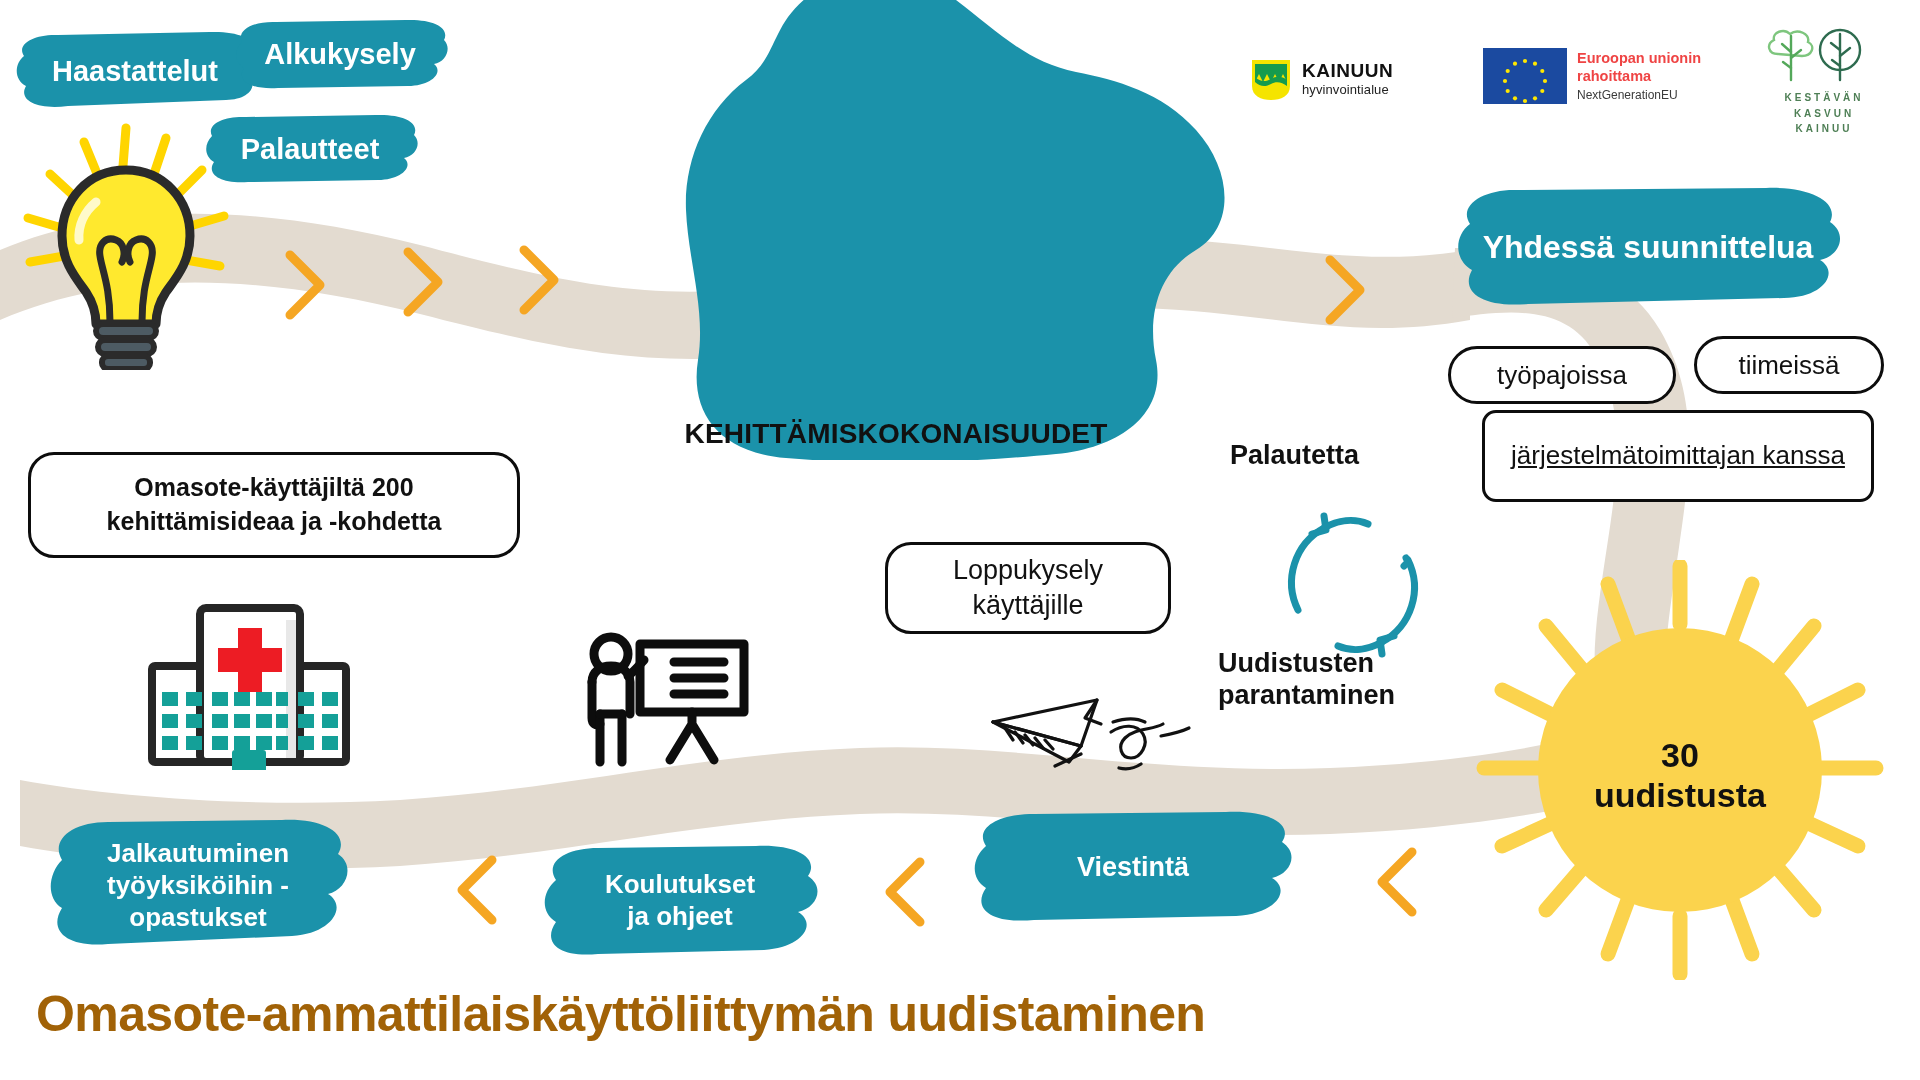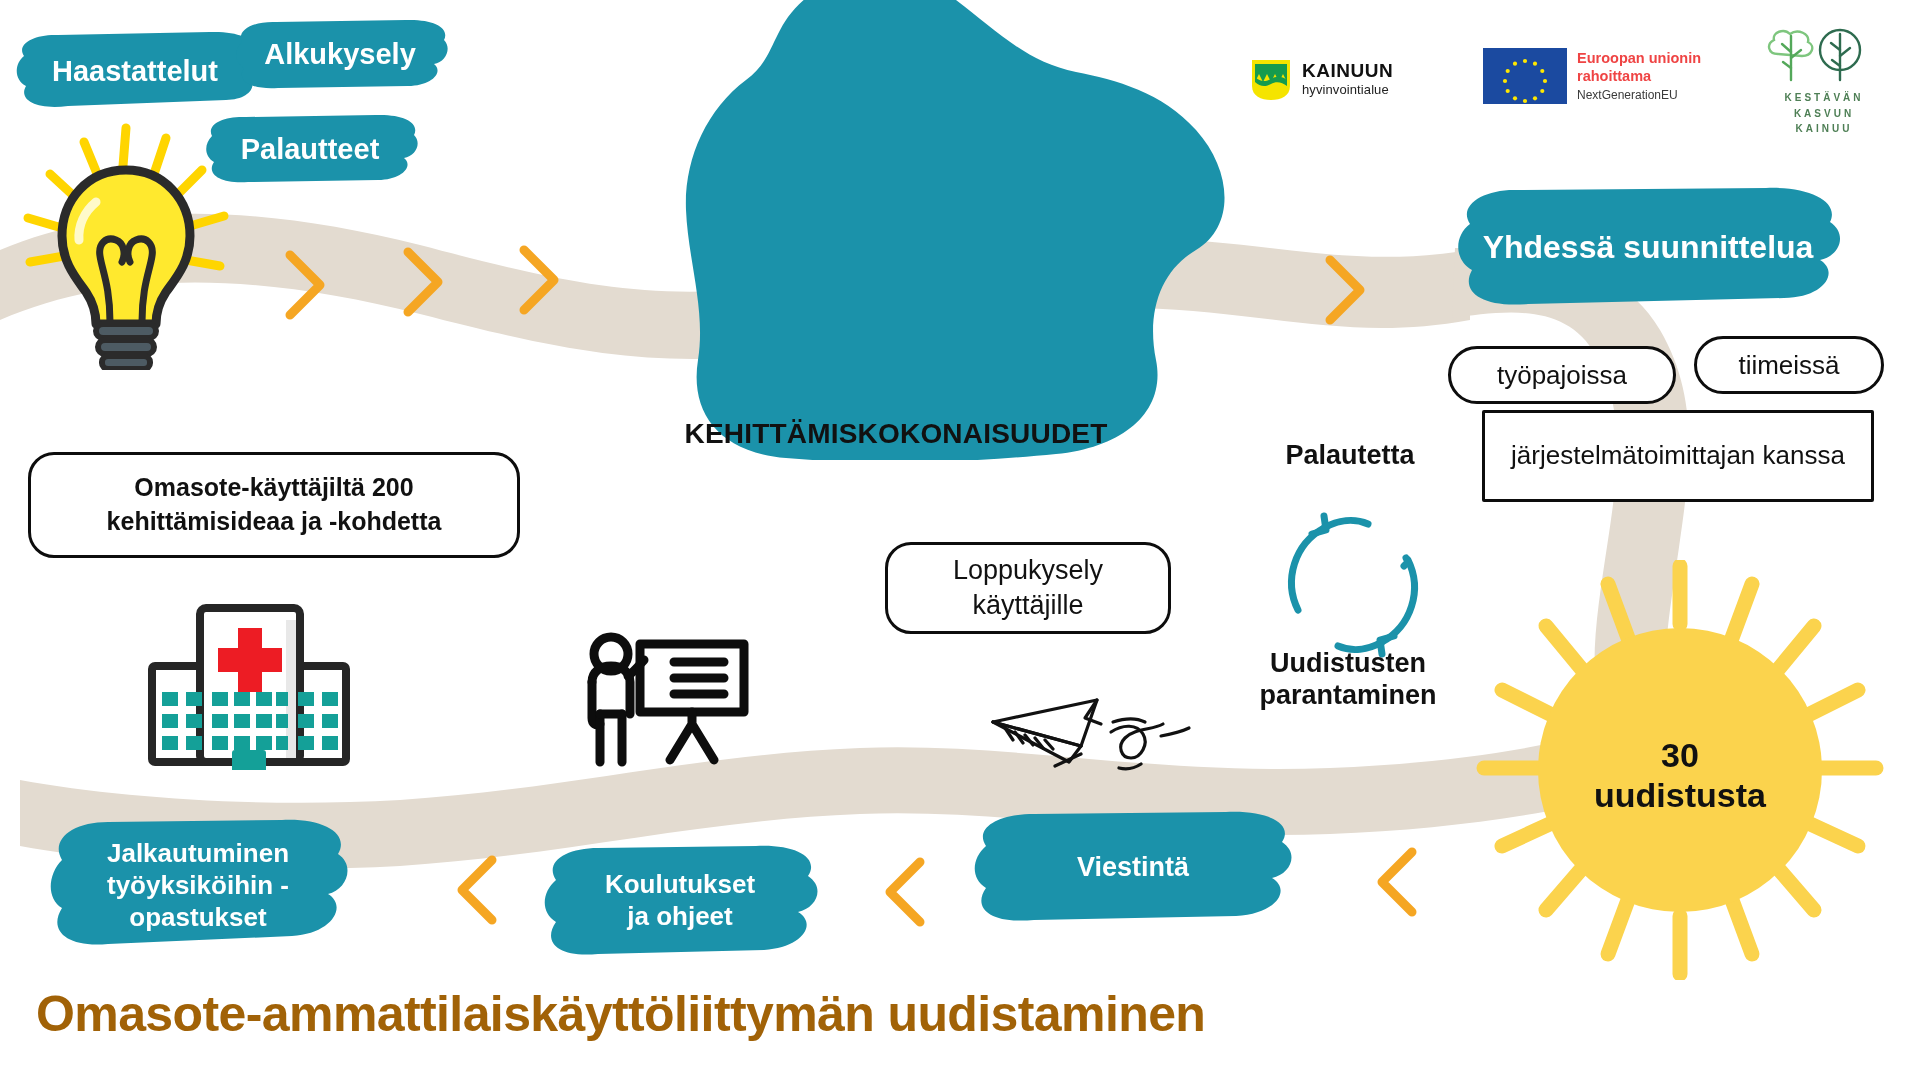--- a/index.html
+++ b/index.html
@@ -63,21 +63,21 @@
   }
 
   
   #headline{
     position:absolute;left:36px;top:985px;
     font-size:50px;font-weight:700;color:#a16207;
     letter-spacing:-0.6px;white-space:nowrap;z-index:12;
   }
 
   
-  .cyc-label{position:absolute;font-weight:700;color:#111;text-align:center;z-index:10;line-height:1.18;}
+  .cyc-label{position:absolute;font-weight:700;color:#111;text-align:left;z-index:10;line-height:1.18;}
 
   
   .logo{position:absolute;z-index:15;}
   .kainuu-wrap{display:flex;align-items:center;gap:8px;}
   .kainuu-name{font-size:19px;font-weight:700;color:#111;letter-spacing:.5px;line-height:1;}
   .kainuu-sub{font-size:13px;color:#222;letter-spacing:.1px;line-height:1.2;margin-top:2px;}
   .eu-wrap{display:flex;align-items:center;gap:10px;}
   .eu-t1{font-size:14.5px;font-weight:700;color:#ef4444;line-height:1.22;}
   .eu-t2{font-size:12px;color:#3a3a3a;margin-top:2px;}
   .kk-text{font-size:10px;letter-spacing:3px;color:#4e7f55;text-align:center;line-height:1.55;font-weight:700;}
@@ -256,21 +256,21 @@
   </div>
 
   <div class="pill" style="left:1448px;top:346px;width:228px;height:58px;font-size:26px;border-radius:29px;">
     <span>työpajoissa</span>
   </div>
 
   <div class="pill" style="left:1694px;top:336px;width:190px;height:58px;font-size:26px;border-radius:29px;">
     <span>tiimeissä</span>
   </div>
 
-  <div class="pill" style="left:1482px;top:410px;width:392px;height:92px;font-size:26px;line-height:1.3;padding:0 12px;border-radius:2px;">
+  <div class="pill" style="left:1482px;top:410px;width:392px;height:92px;font-size:26px;line-height:1.3;padding:0 12px;border-radius:14px;text-decoration:underline;">
     <span>järjestelmätoimittajan kanssa</span>
   </div>
 
   <div class="pill" style="left:885px;top:542px;width:286px;height:92px;font-size:27px;line-height:1.3;">
     <span>
       <span>Loppukysely</span><br>
       <span>käyttäjille</span>
     </span>
   </div>
 

